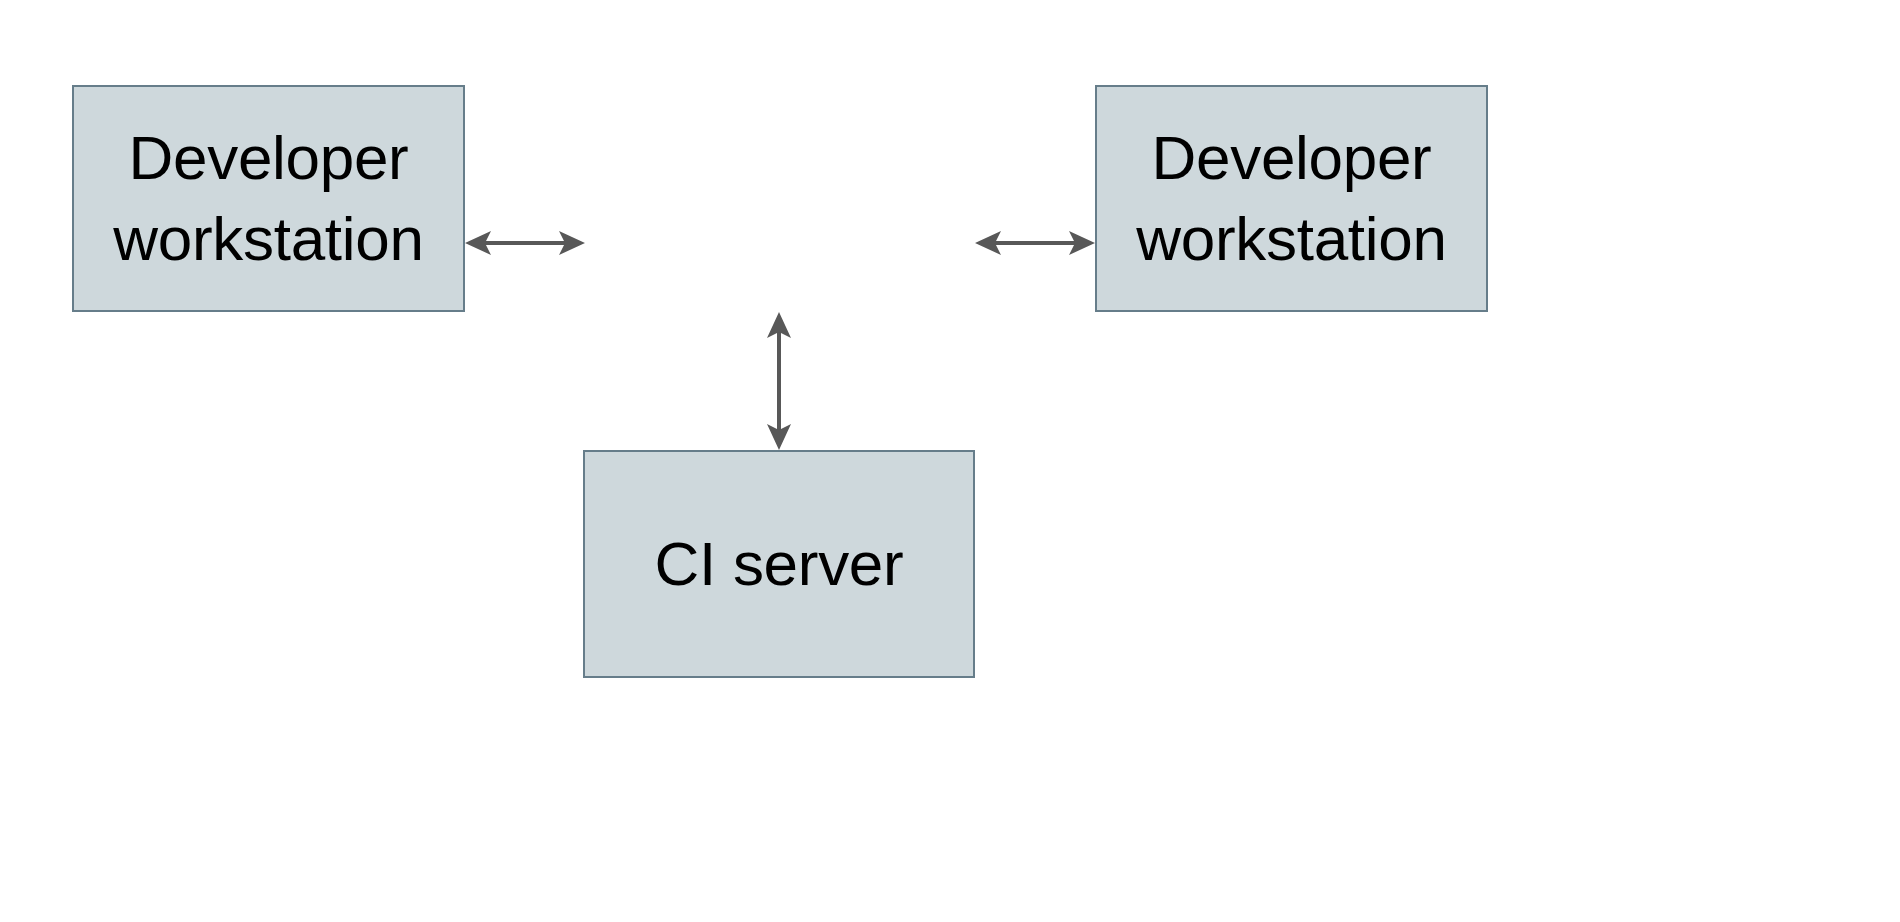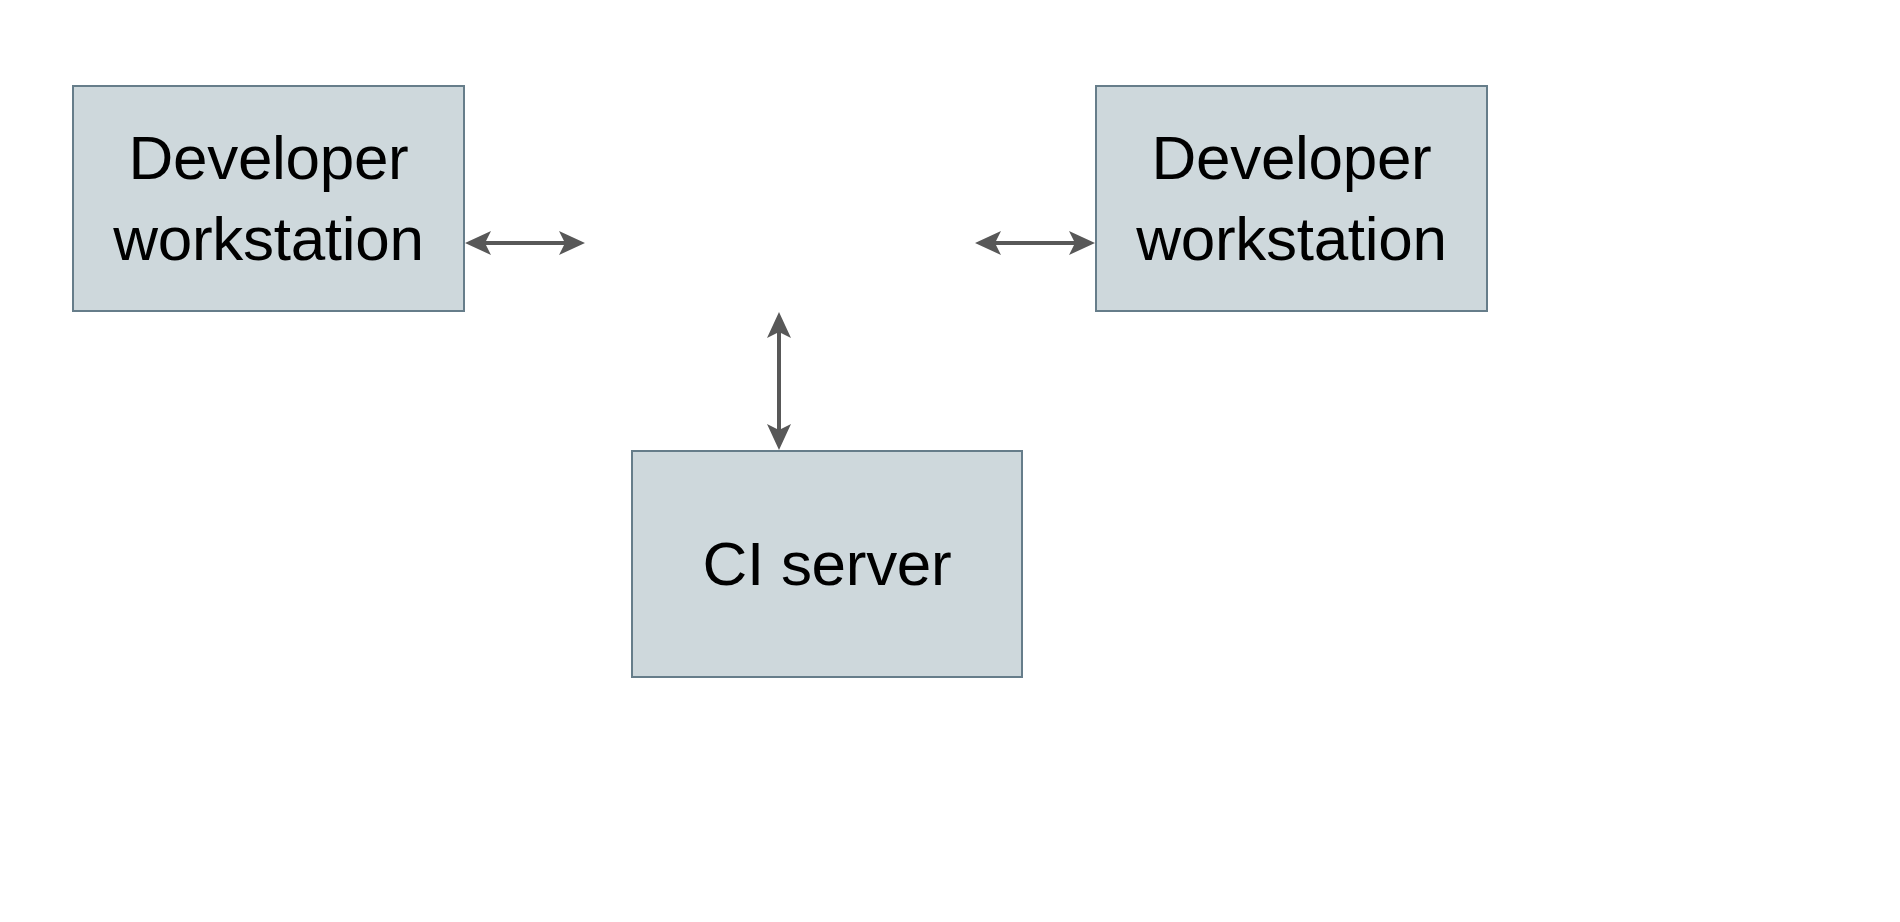--- a/index.html
+++ b/index.html
@@ -55,21 +55,21 @@
     <div class="node-label">Developer
 workstation</div>
   </div>
 
 
   <div class="node" style="left:1095px; top:85px; width:393px; height:227px;">
     <div class="node-label">Developer
 workstation</div>
   </div>
 
-  <div class="node" style="left:583px; top:450px; width:392px; height:228px;margin-left:48px;">
+  <div class="node" style="left:583px; top:450px; width:392px; height:228px;">
     <div class="node-label single">CI server</div>
   </div>
 
   <svg class="connector" style="left:465px; top:222px;" width="120" height="42" viewBox="0 0 120 42">
     <line x1="18" y1="21" x2="102" y2="21" stroke="#585858" stroke-width="4"></line>
     <path d="M 0 21 L 26 9 L 20 21 L 26 33 Z" fill="#585858"></path>
     <path d="M 120 21 L 94 9 L 100 21 L 94 33 Z" fill="#585858"></path>
   </svg>
 
   <svg class="connector" style="left:975px; top:222px;" width="120" height="42" viewBox="0 0 120 42">

